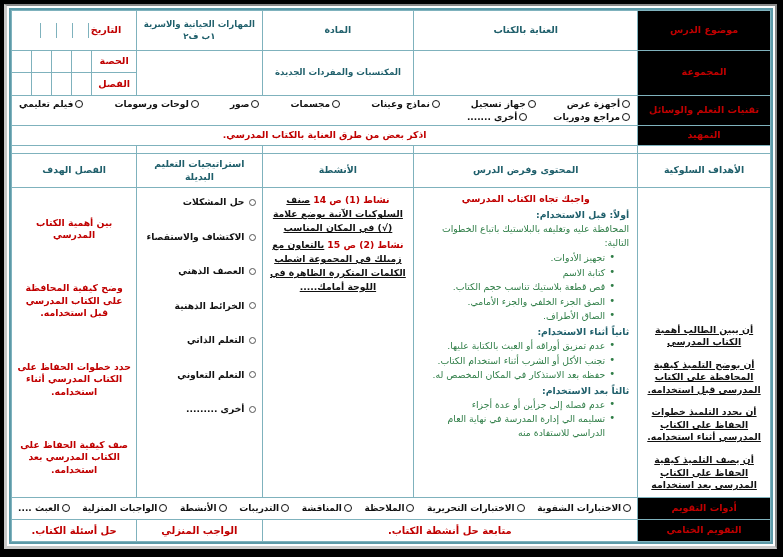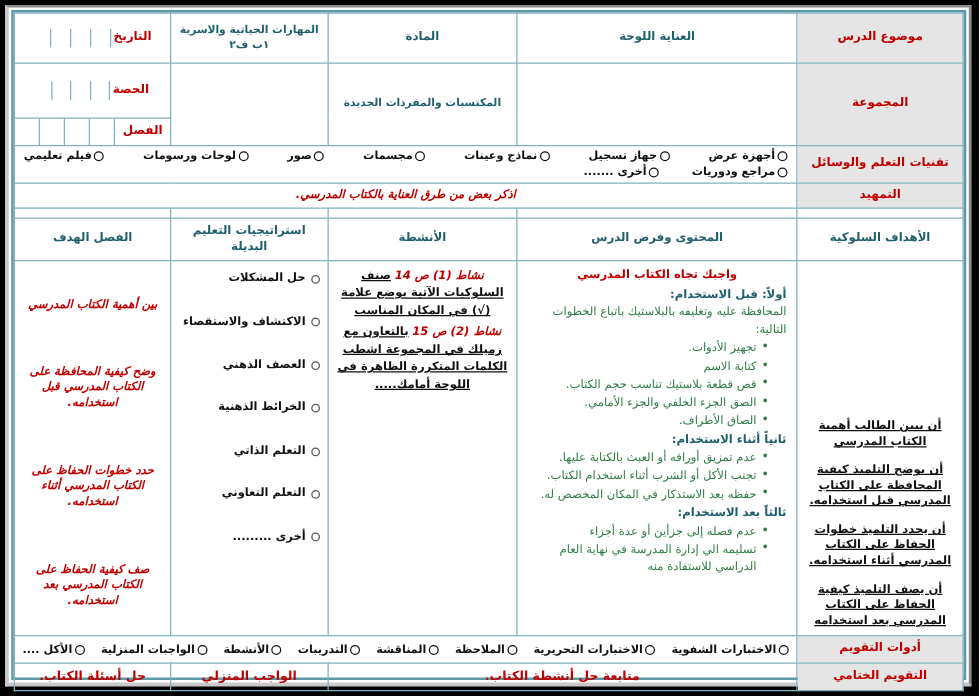--- a/index.html
+++ b/index.html
@@ -45,23 +45,23 @@
     padding:1px 3px;
     vertical-align:middle;
     text-align:center;
     font-size:9.3px;
     line-height:1.35;
     color:#1c1c1c;
     box-sizing:border-box;
     overflow:hidden;
   }
   .lbl{color:#c00000;font-weight:bold;font-size:9.6px;}
-  .lbl-cell{background:#e5e5e5;}
+  .lbl-cell{background:#000000;}
   .teal-hdr{color:#1f5f6b;font-weight:bold;font-size:9.4px;}
-  .red{color:#c00000;font-weight:bold;font-style:italic;}
+  .red{color:#c00000;font-weight:bold;}
   .blk{color:#111;font-weight:bold;text-decoration:underline;}
   .sm{font-size:8.6px;}
   .opts{
     display:flex;flex-wrap:wrap;justify-content:space-between;
     align-items:center;gap:0 2px;padding:0 2px;
   }
   .opt{
     display:inline-flex;align-items:center;gap:2px;
     font-size:9px;font-weight:bold;color:#111;white-space:nowrap;
   }
@@ -100,21 +100,21 @@
       <col style="width:17.5%">
             <col style="width:29.5%">
             <col style="width:20%">
       <col style="width:16.5%">
             <col style="width:16.5%">
     </colgroup>
 
     <tbody>
             <tr style="height:40px">
       <td class="lbl lbl-cell">موضوع الدرس</td>
-      <td class="teal-hdr" colspan="1">العناية اللوحة</td>
+      <td class="teal-hdr" colspan="1">العناية بالكتاب</td>
       <td class="teal-hdr">المادة</td>
       <td class="teal-hdr sm">المهارات الحياتية والاسرية ١ب ف٢</td>
       <td style="padding:12px">
         <table style="height:100%">
           <tbody>
                     <tr style="height:100%">
             <td class="lbl" style="width:36%;border-top:0;border-bottom:0;border-right:0">التاريخ</td>
             <td style="width:16%;border-top:0;border-bottom:0"></td>
             <td style="width:16%;border-top:0;border-bottom:0"></td>
             <td style="width:16%;border-top:0;border-bottom:0"></td>
@@ -123,21 +123,21 @@
         </tbody>
                 </table>
       </td>
     </tr>
 
     <tr style="height:22px">
       <td class="lbl lbl-cell" rowspan="2">المجموعة</td>
       <td rowspan="2"></td>
       <td class="teal-hdr sm" rowspan="2">المكتسبات والمفردات الجديدة</td>
       <td rowspan="2"></td>
-      <td style="padding:14px">
+      <td style="padding:0">
         <table style="height:100%">
           <tbody>
                     <tr style="height:100%">
             <td class="lbl" style="width:36%;border-top:0;border-bottom:0;border-right:0">الحصة</td>
             <td style="width:16%;border-top:0;border-bottom:0"></td>
             <td style="width:16%;border-top:0;border-bottom:0"></td>
             <td style="width:16%;border-top:0;border-bottom:0"></td>
             <td style="width:16%;border-top:0;border-bottom:0;border-left:0"></td>
           </tr>
         </tbody>
@@ -350,21 +350,21 @@
           <span class="opt">
                     <span class="radio"></span>
                     <span>الأنشطة</span>
                   </span>
           <span class="opt">
                     <span class="radio"></span>
                     <span>الواجبات المنزلية</span>
                   </span>
           <span class="opt">
                     <span class="radio"></span>
-                    <span>الأكل ....</span>
+                    <span>العبث ....</span>
                   </span>
         </div>
       </td>
     </tr>
 
     <tr style="height:22px">
       <td class="lbl lbl-cell">التقويم الختامي</td>
       <td colspan="2" class="final">متابعة حل أنشطة الكتاب.</td>
       <td class="final">الواجب المنزلي</td>
       <td class="final">حل أسئلة الكتاب.</td>

